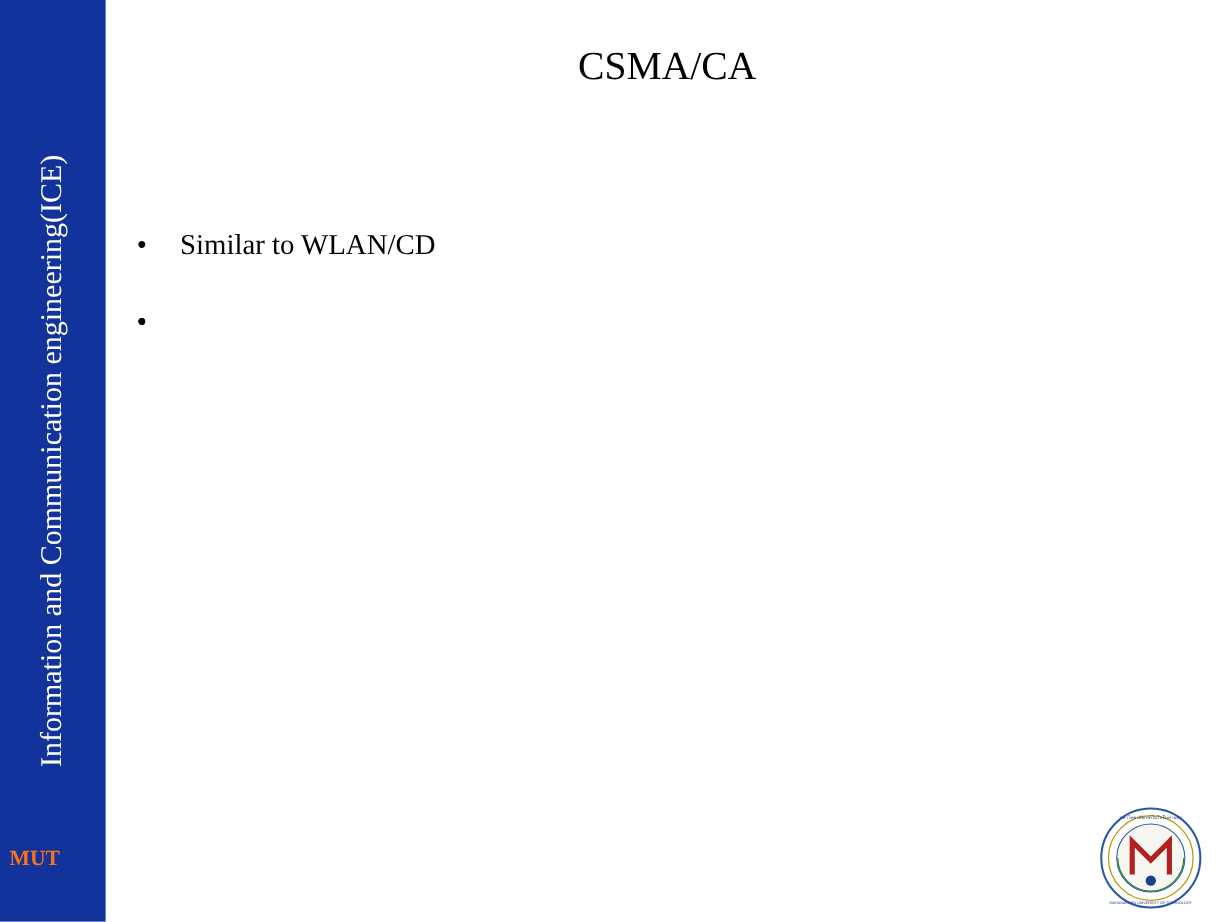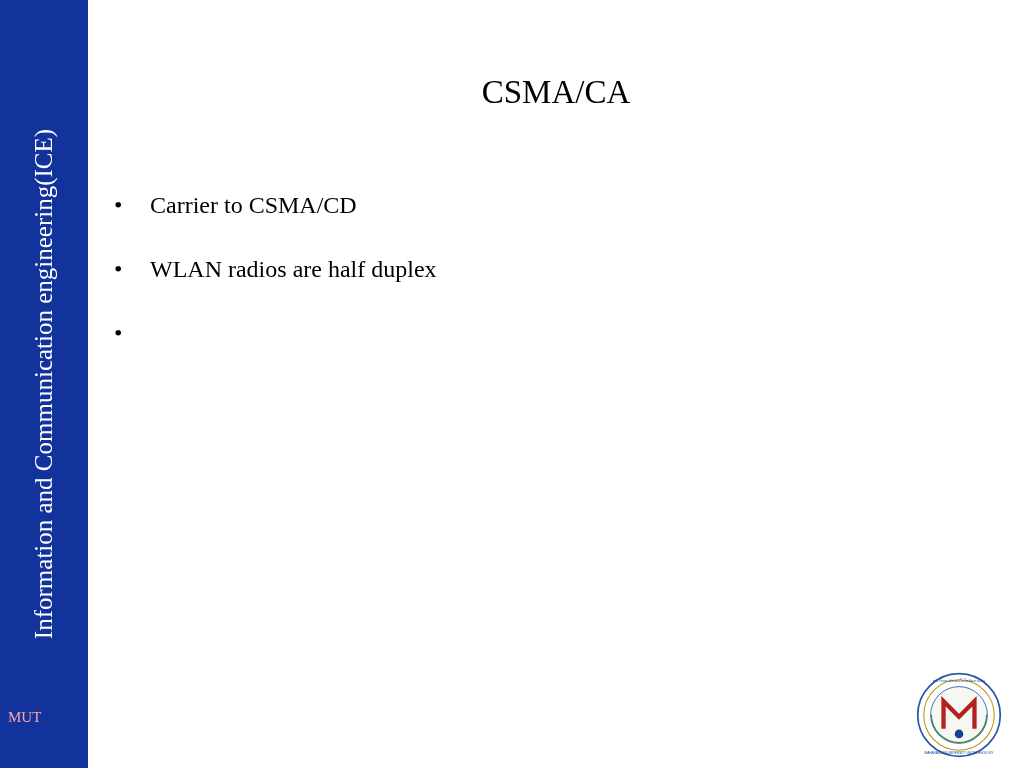--- a/index.html
+++ b/index.html
@@ -41,35 +41,34 @@
     font-size: 25px;
     line-height: 88px;
     text-align: center;
     white-space: nowrap;
     letter-spacing: 0px;
   }
   .mut-label {
     position: absolute;
     left: 8px;
     bottom: 42px;
-    color: #fca5a5;
+    color: #f97316;
     font-family: "Liberation Serif", serif;
-    font-weight: normal;
-    font-size: 15px;
+    font-weight: bold;
+    font-size: 18px;
   }
   .title {
     position: absolute;
     top: 38px;
     left: 88px;
     width: 936px;
     text-align: center;
     font-size: 33px;
     color: #000000;
     font-family: "Liberation Serif", serif;
-    margin-top: 36px;
   }
   .subtitle {
     position: absolute;
     top: 108px;
     left: 60px;
     width: 964px;
     text-align: center;
     font-size: 31px;
     color: #000000;
     font-family: "Liberation Serif", serif;
@@ -112,25 +111,24 @@
   <div class="sidebar">
     <div class="sidebar-text">Information and Communication engineering(ICE)</div>
     <div class="mut-label">MUT</div>
   </div>
 
   <div class="title">CSMA/CA</div>
 
   <div class="bullets">
     <div class="bullet">
       <span class="dot">•</span>
-      <span>Carrier to CSMA/CD</span>
+      <span>Similar to WLAN/CD</span>
     </div>
     <div class="bullet">
       <span class="dot">•</span>
-      <span>WLAN radios are half duplex</span>
     </div>
     <div class="bullet">
       <span class="dot">•</span>
     </div>
   </div>
 
   <svg class="logo" viewBox="0 0 100 100">
     <circle cx="50" cy="50" r="48" fill="#ffffff" stroke="#2a57a8" stroke-width="2"></circle>
     <circle cx="50" cy="50" r="41" fill="#ffffff" stroke="#b8960c" stroke-width="1.2"></circle>
     <circle cx="50" cy="50" r="33" fill="#f7f7f2" stroke="#2a57a8" stroke-width="1"></circle>

